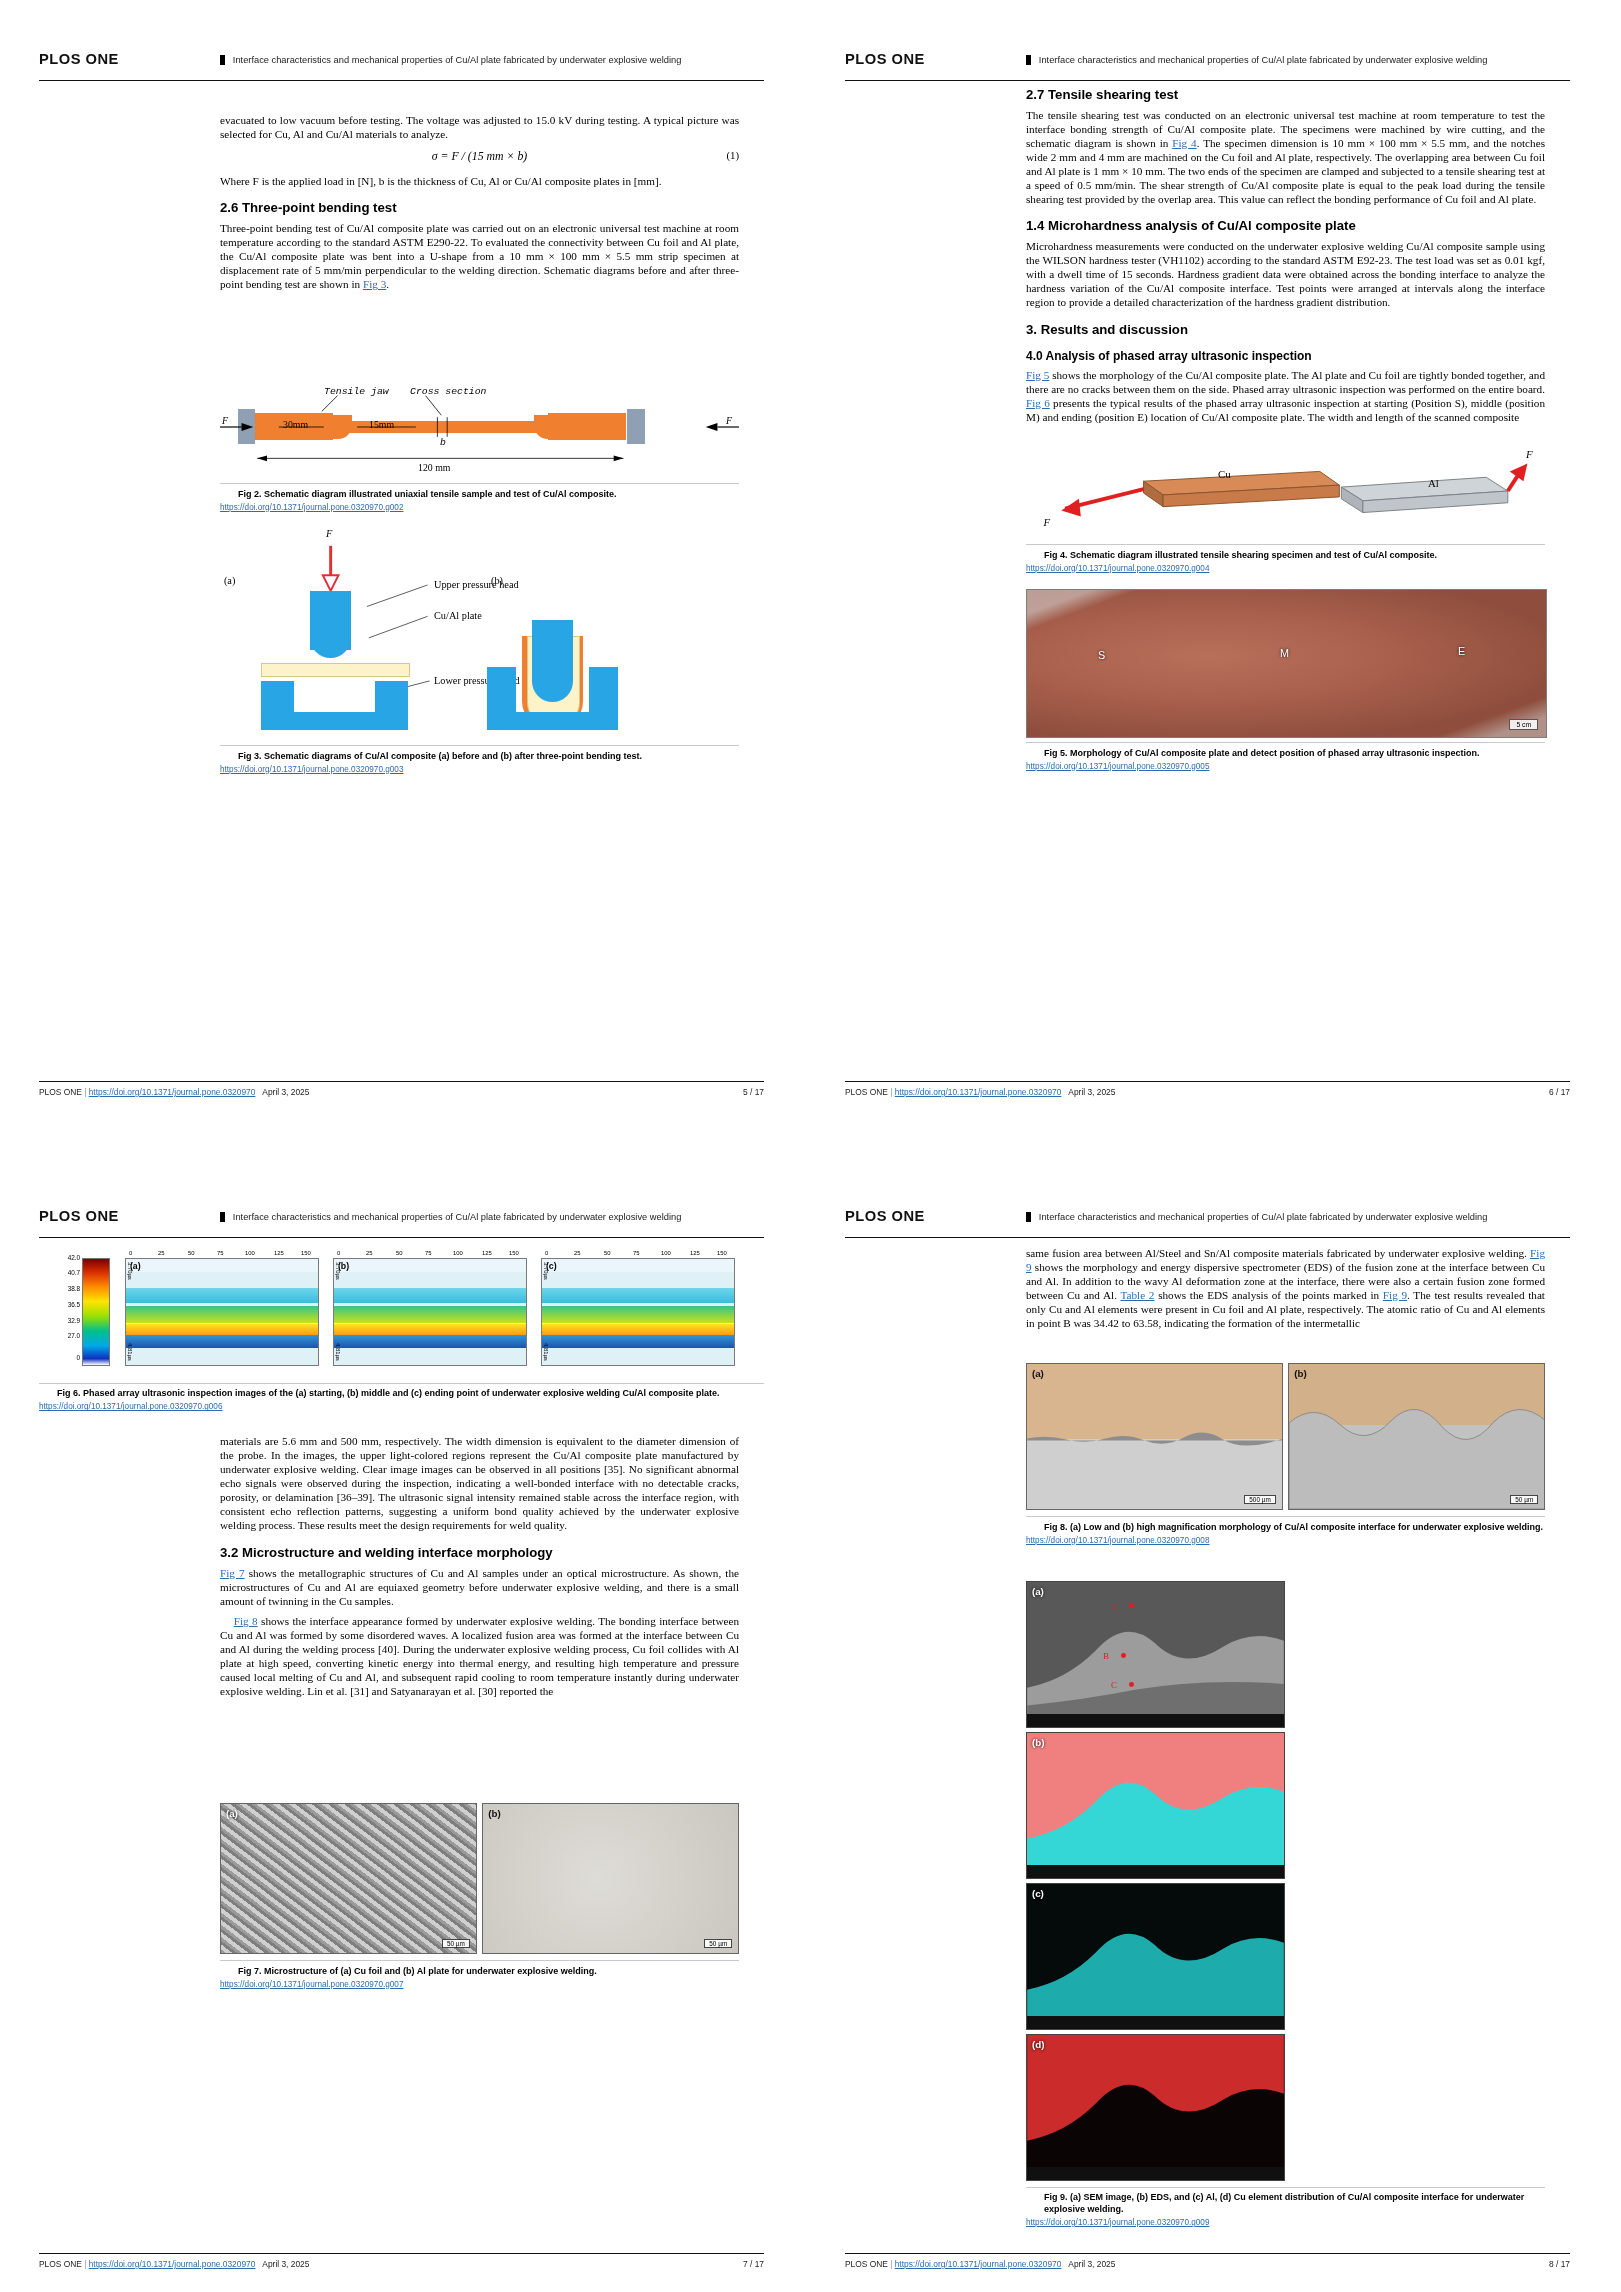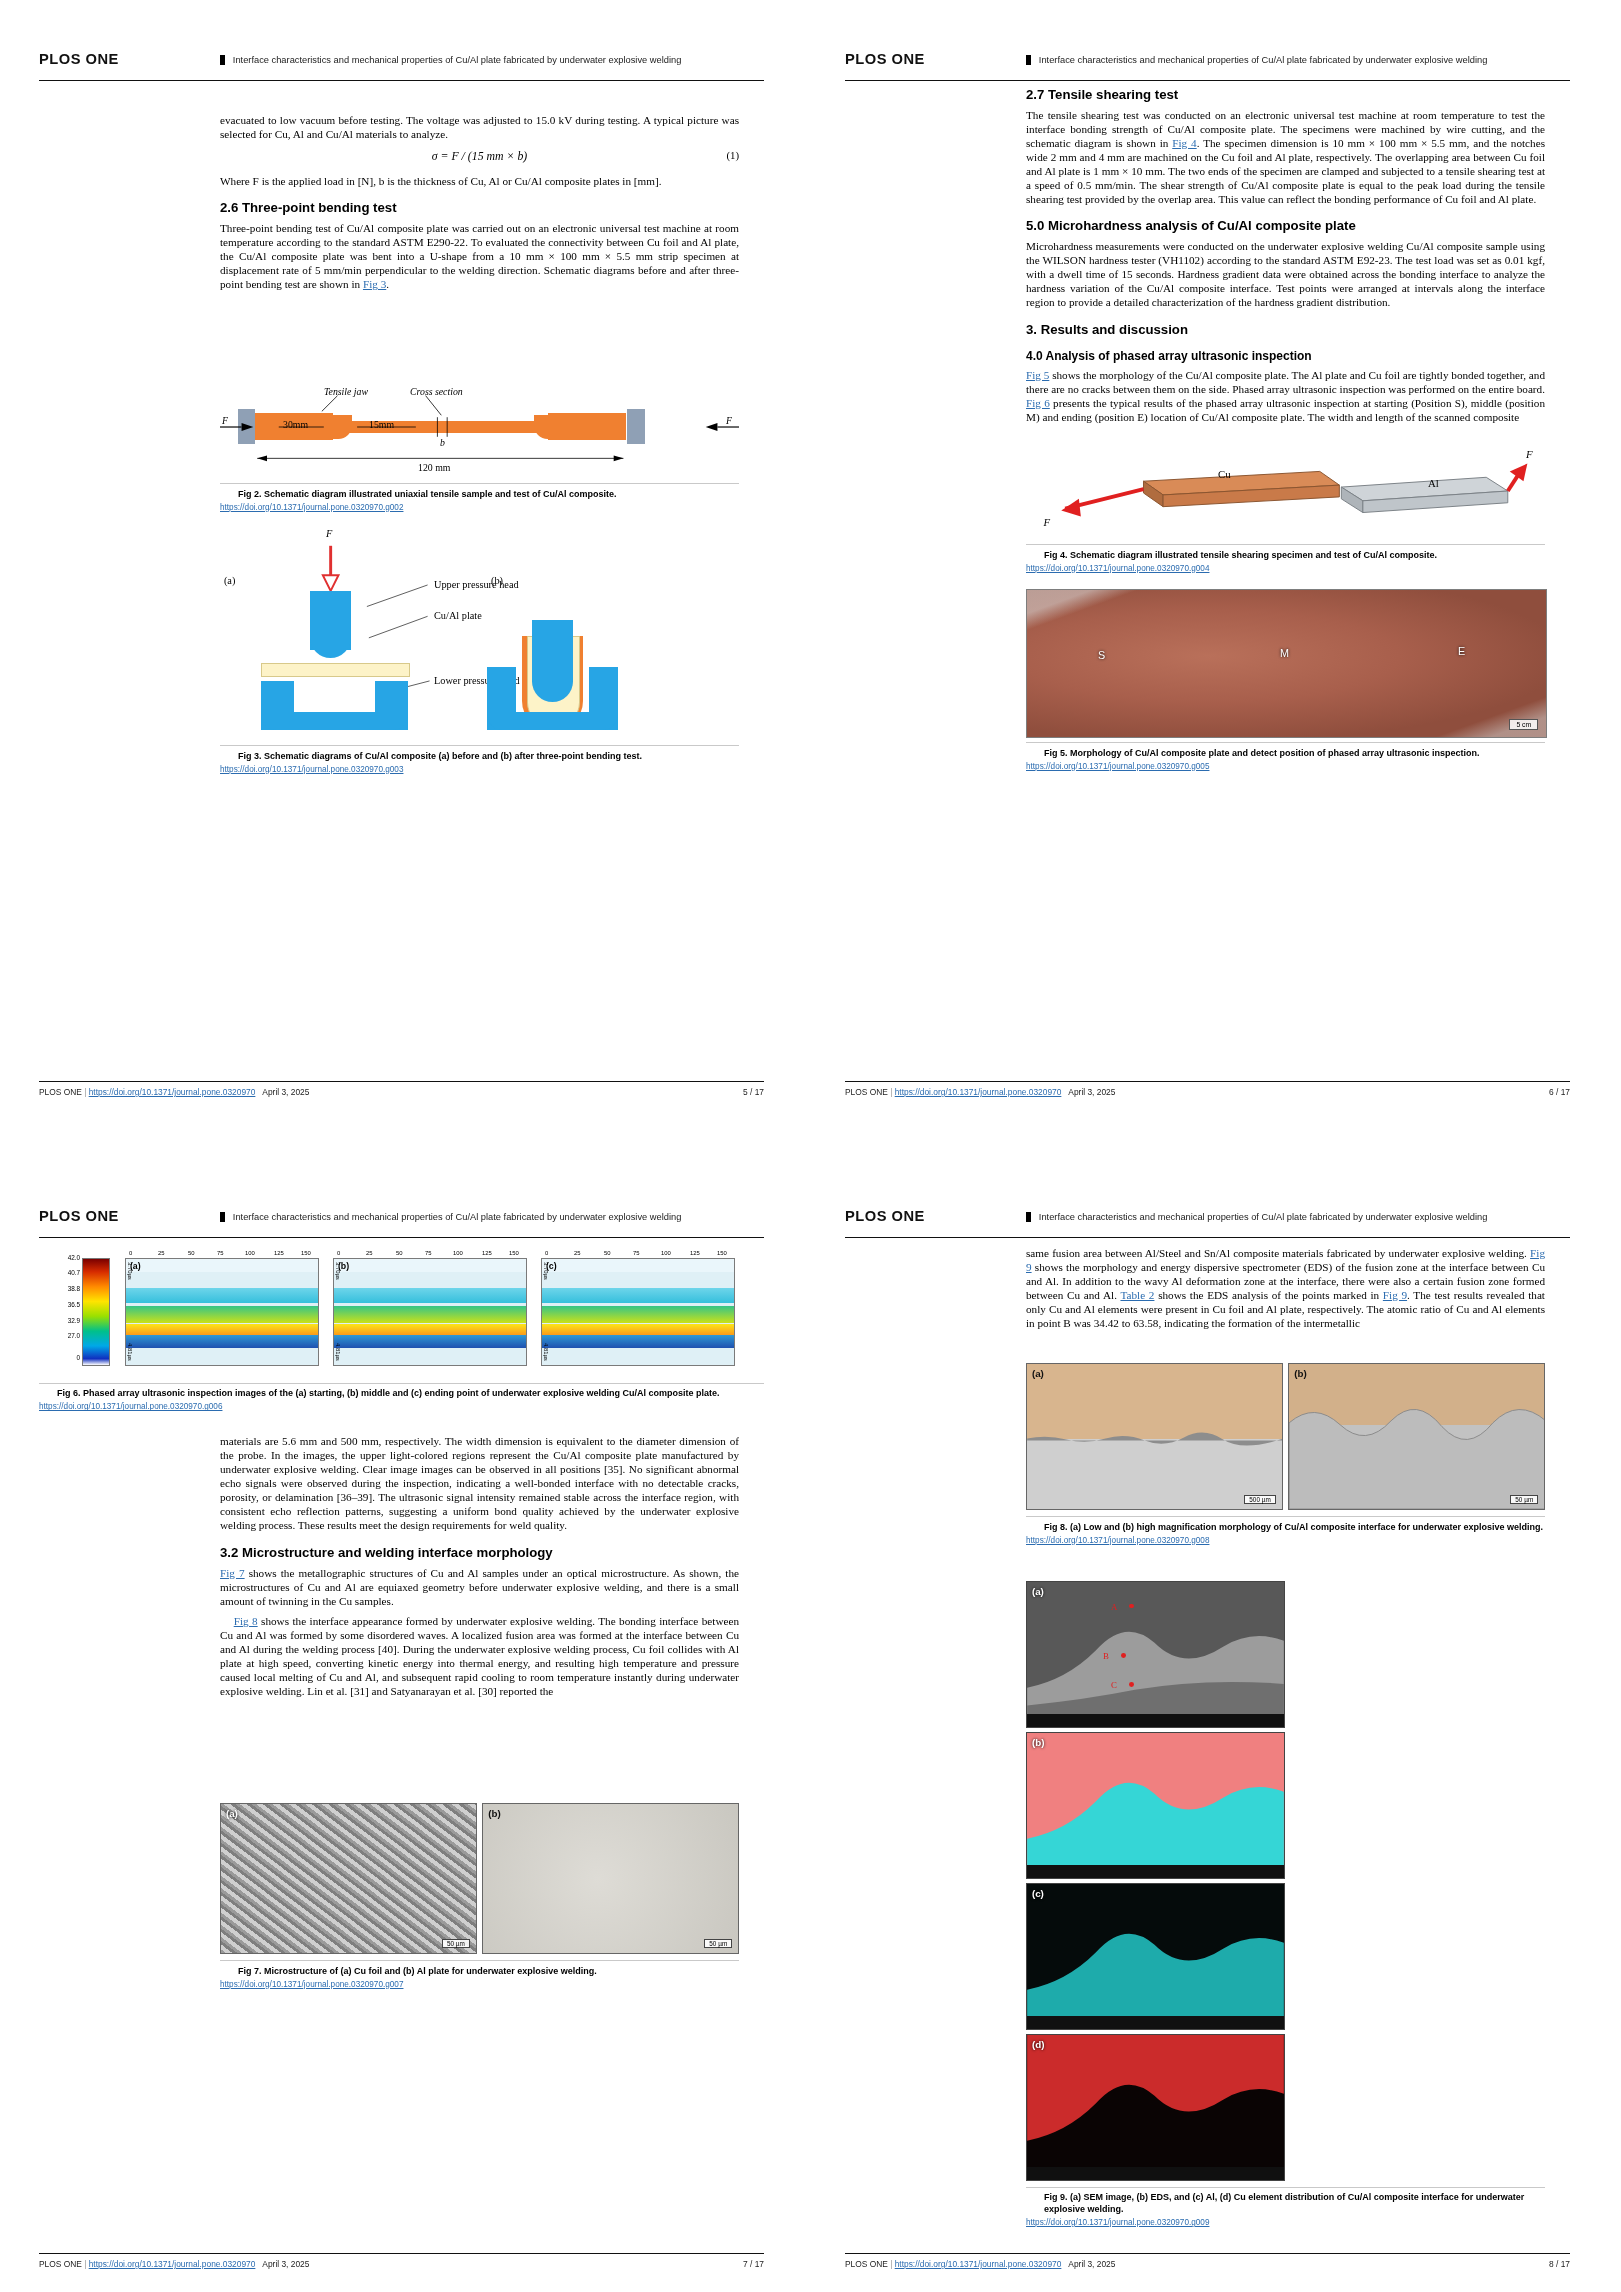--- a/index.html
+++ b/index.html
@@ -35,21 +35,21 @@
   .foot{position:absolute;left:0;bottom:0;width:100%;border-top:1px solid #111;padding-top:3.9px;font-family:Liberation Sans, sans-serif;font-size:8.4px;color:#222;}
   .foot .fl{position:absolute;left:0;top:4.9px;}
   .foot .fr{position:absolute;right:0;top:4.9px;}
   .foot a{color:#2b6cb0;text-decoration:underline;}
 
   
   .fig2{position:relative;width:519px;height:103px;}
   .f2 .bar{position:absolute;background:#f08030;}
   .f2 .grip{position:absolute;background:#8fa0b5;}
   .f2 .lbl{position:absolute;font-family:"Liberation Serif",serif;font-size:9.8px;}
-  .f2 .lbli{position:absolute;font-family:Liberation Serif, serif;font-size:9.8px;font-style:italic;}
+  .f2 .lbli{position:absolute;font-family:Liberation Mono, monospace;font-size:9.8px;font-style:italic;}
 
   
   .fig3{position:relative;width:519px;height:221px;background:#fff;}
   .bl{position:absolute;background:#27a5e5;}
   .plate{position:absolute;background:#fdf3c8;border:1px solid #d8c98a;}
   .or{position:absolute;background:#f08030;}
   .cap3{position:absolute;font-size:10.3px;font-family:"Liberation Serif",serif;}
 
   
   .fig4{position:relative;width:519px;height:98px;}
@@ -213,21 +213,21 @@
     <div class="hdr">
       <div class="brand">PLOS ONE</div>
       <div class="runhead">Interface characteristics and mechanical properties of Cu/Al plate fabricated by underwater explosive welding</div>
     </div>
 
     <div class="body" style="height:956px;">
       <div class="col">
         <h2 style="margin-top:5.9px;">2.7  Tensile shearing test</h2>
         <p class="t"><span>The tensile shearing test was conducted on an electronic universal test machine at room temperature to test the interface bonding strength of Cu/Al composite plate. The specimens were machined by wire cutting, and the schematic diagram is shown in </span><a class="lk" href="#">Fig 4</a><span>. The specimen dimension is 10 mm × 100 mm × 5.5 mm, and the notches wide 2 mm and 4 mm are machined on the Cu foil and Al plate, respectively. The overlapping area between Cu foil and Al plate is 1 mm × 10 mm. The two ends of the specimen are clamped and subjected to a tensile shearing test at a speed of 0.5 mm/min. The shear strength of Cu/Al composite plate is equal to the peak load during the tensile shearing test provided by the overlap area. This value can reflect the bonding performance of Cu foil and Al plate.</span></p>
 
-        <h2>5.0  Microhardness analysis of Cu/Al composite plate</h2>
+        <h2>1.4  Microhardness analysis of Cu/Al composite plate</h2>
         <p class="t">Microhardness measurements were conducted on the underwater explosive welding Cu/Al composite sample using the WILSON hardness tester (VH1102) according to the standard ASTM E92-23. The test load was set as 0.01 kgf, with a dwell time of 15 seconds. Hardness gradient data were obtained across the bonding interface to analyze the hardness variation of the Cu/Al composite interface. Test points were arranged at intervals along the interface region to provide a detailed characterization of the hardness gradient distribution.</p>
 
         <h2>3.  Results and discussion</h2>
         <h3>4.0  Analysis of phased array ultrasonic inspection</h3>
         <p class="t"><a class="lk" href="#">Fig 5</a><span> shows the morphology of the Cu/Al composite plate. The Al plate and Cu foil are tightly bonded together, and there are no cracks between them on the side. Phased array ultrasonic inspection was performed on the entire board. </span><a class="lk" href="#">Fig 6</a><span> presents the typical results of the phased array ultrasonic inspection at starting (Position S), middle (position M) and ending (position E) location of Cu/Al composite plate. The width and length of the scanned composite</span></p>
       </div>
 
       <div class="col" style="top:361px;">
         <div class="fig4">
           <svg width="519" height="98" style="position:absolute;left:0;top:0;" viewBox="0 0 530 100">

